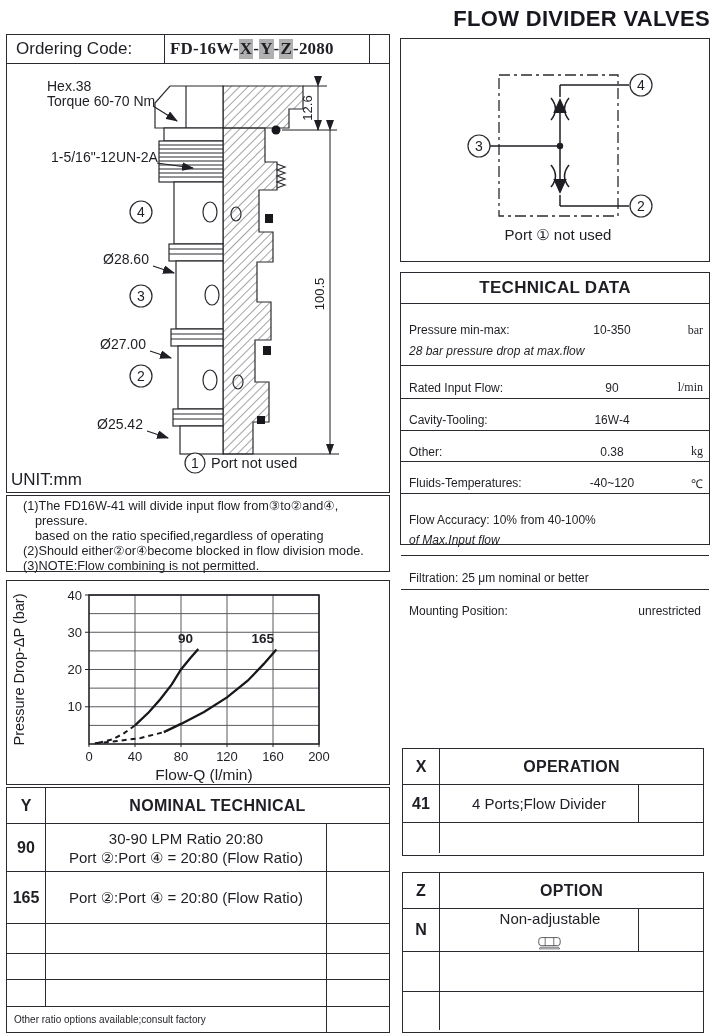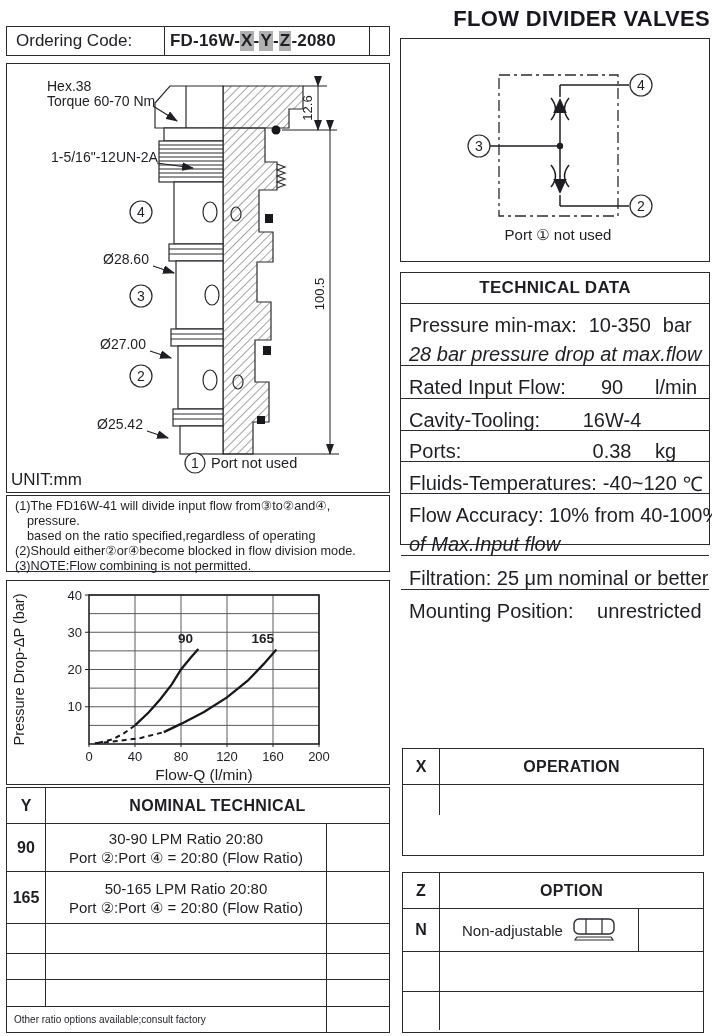--- a/index.html
+++ b/index.html
@@ -7,60 +7,60 @@
        font-family:"Liberation Sans", sans-serif;color:#1e1e24;overflow:hidden;}
   .box{position:absolute;box-sizing:border-box;border:1.6px solid #2a2a30;background:#fff;}
   .page-title{position:absolute;top:6px;right:2px;font-size:22px;font-weight:bold;
               letter-spacing:.3px;color:#17171f;}
   
   .ord{display:flex;align-items:center;}
   .ord .lbl{flex:0 0 148px;align-self:stretch;display:flex;align-items:center;
             padding-left:9px;font-size:17px;border-right:1.4px solid #2a2a30;}
   .ord .code{flex:0 0 199px;align-self:stretch;display:flex;align-items:center;
              padding-left:5px;font-size:17px;font-weight:bold;border-right:1.4px solid #2a2a30;
-             letter-spacing:.2px;}
+             letter-spacing:.2px;font-family:Liberation Serif, serif;}
   .ord .tail{flex:1;}
   .hl{background:#b0b0b0;padding:0 1px;}
   
-  .notes{padding:3px 3px 0 8px;font-size:12.7px;line-height:14.9px;}
+  .notes{padding:3px 3px 0 16px;font-size:12.7px;line-height:14.9px;}
   .notes .indent{padding-left:12px;}
   
   .tt-head{height:30px;display:flex;align-items:center;justify-content:center;
            font-size:17px;font-weight:bold;letter-spacing:.3px;}
   .trrow{display:flex;align-items:center;border-top:1.2px solid #2a2a30;box-sizing:border-box;
-         font-size:20px;padding:11px 6px 0 8px;}
+         font-size:12px;padding:11px 6px 0 8px;}
   .trrow.col{flex-direction:column;align-items:stretch;justify-content:center;}
   .trrow .l1{display:flex;align-items:center;width:100%;}
   .trrow .l2{padding-top:6px;font-style:italic;}
   .tl{flex:1;white-space:nowrap;}
   .tv{flex:0 0 86px;text-align:center;white-space:nowrap;}
-  .tu{flex:0 0 48px;white-space:nowrap;}
+  .tu{flex:0 0 48px;text-align:right;white-space:nowrap;font-family:Liberation Serif, serif;}
   .trrow.wideval .tv{flex:0 0 128px;text-align:right;padding-right:2px;}
   
   .trow{display:flex;box-sizing:border-box;border-top:1.2px solid #2a2a30;align-items:stretch;}
   .trow:first-child{border-top:none;}
   .kcell{flex:0 0 38px;display:flex;align-items:center;justify-content:center;
          font-weight:bold;font-size:16px;border-right:1.2px solid #2a2a30;}
   .kcell.k36{flex:0 0 36px;}
   .hcell{flex:1;display:flex;align-items:center;justify-content:center;
          font-weight:bold;font-size:16px;letter-spacing:.3px;}
   .dcell{flex:1;display:flex;flex-direction:column;align-items:center;justify-content:center;
          font-size:15px;line-height:19px;}
-  .dcell.left{flex-direction:row;justify-content:flex-start;padding-left:22px;gap:8px;}
+  .dcell.left{flex-direction:column;justify-content:flex-start;padding-left:22px;gap:8px;}
   .xcell{flex:0 0 62px;border-left:1.2px solid #2a2a30;}
   .xcell.x64{flex:0 0 64px;}
   .fcell{flex:1;display:flex;align-items:center;padding-left:7px;font-size:10px;}
   svg text{font-family:"Liberation Sans", sans-serif;fill:#1e1e24;}
 </style>
 </head>
 <body>
 
 <div class="page-title">FLOW DIVIDER VALVES</div>
 
-<div class="box ord" style="left:6px;top:26px;width:384px;height:30px">
+<div class="box ord" style="left:6px;top:34px;width:384px;height:30px">
   <div class="lbl">Ordering Code:</div>
   <div class="code">
       <span>FD-16W-</span>
       <span class="hl">X</span>
       <span>-</span>
       <span class="hl">Y</span>
       <span>-</span>
       <span class="hl">Z</span>
       <span>-2080</span>
     </div>
@@ -238,21 +238,20 @@
     <div class="kcell">90</div>
     <div class="dcell">
       <div>30-90  LPM  Ratio 20:80</div>
       <div>Port ②:Port ④ = 20:80 (Flow Ratio)</div>
     </div>
     <div class="xcell"></div>
   </div>
   <div class="trow" style="height:52px">
     <div class="kcell">165</div>
     <div class="dcell">
-      <div>50-165  LPM  Ratio 20:80</div>
       <div>Port ②:Port ④ = 20:80 (Flow Ratio)</div>
     </div>
     <div class="xcell"></div>
   </div>
   <div class="trow" style="height:30px">
     <div class="kcell"></div>
       <div class="dcell"></div>
       <div class="xcell"></div>
   </div>
   <div class="trow" style="height:26px">
@@ -322,21 +321,21 @@
     <span class="tl">Rated Input Flow:</span>
     <span class="tv">90</span>
     <span class="tu">l/min</span>
   </div>
   <div class="trrow" style="height:32px">
     <span class="tl">Cavity-Tooling:</span>
     <span class="tv">16W-4</span>
     <span class="tu"></span>
   </div>
   <div class="trrow" style="height:31px">
-    <span class="tl">Ports:</span>
+    <span class="tl">Other:</span>
     <span class="tv">0.38</span>
     <span class="tu">kg</span>
   </div>
   <div class="trrow" style="height:32px">
     <span class="tl">Fluids-Temperatures:</span>
     <span class="tv">-40~120</span>
     <span class="tu">℃</span>
   </div>
   <div class="trrow col" style="height:62px">
     <div class="l1">
@@ -350,20 +349,25 @@
   <div class="trrow wideval" style="height:32px">
     <span class="tl">Mounting Position:</span>
     <span class="tv">unrestricted</span>
   </div>
 </div>
 
 <div class="box" style="left:402px;top:748px;width:302px;height:108px">
   <div class="trow" style="height:35px">
     <div class="kcell k36">X</div>
     <div class="hcell">OPERATION</div>
+  </div>
+  <div class="trow" style="height:38px">
+    <div class="kcell k36">41</div>
+    <div class="dcell">4 Ports;Flow Divider</div>
+    <div class="xcell x64"></div>
   </div>
   <div class="trow" style="height:31px">
     <div class="kcell k36"></div>
     <div class="dcell"></div>
   </div>
 </div>
 
 <div class="box" style="left:402px;top:872px;width:302px;height:161px">
   <div class="trow" style="height:35px">
     <div class="kcell k36">Z</div>

